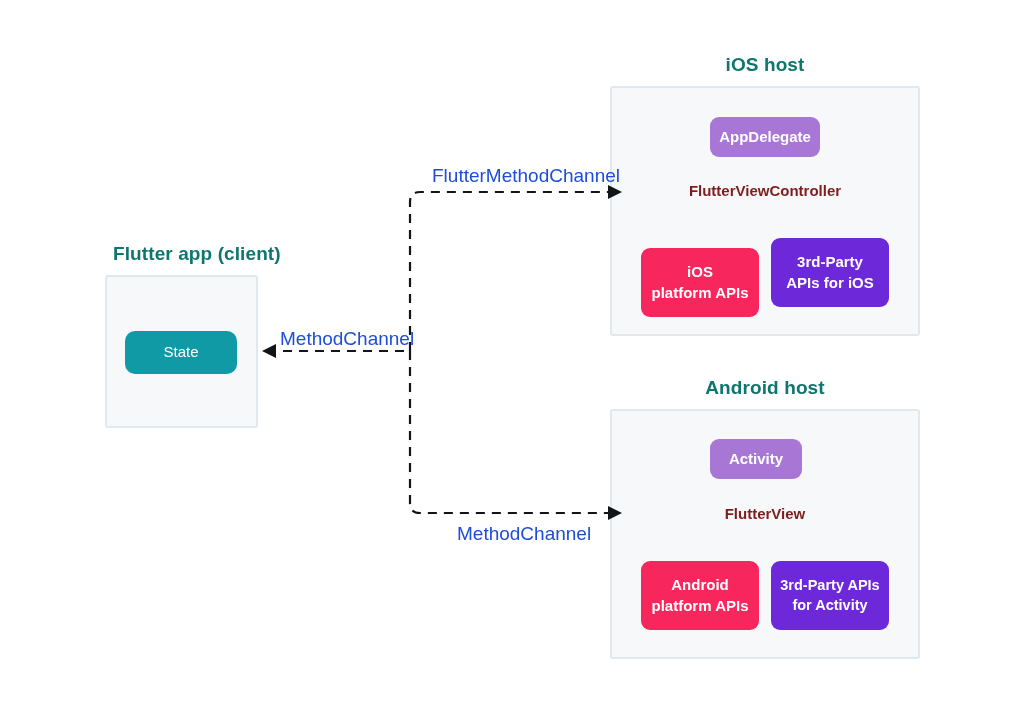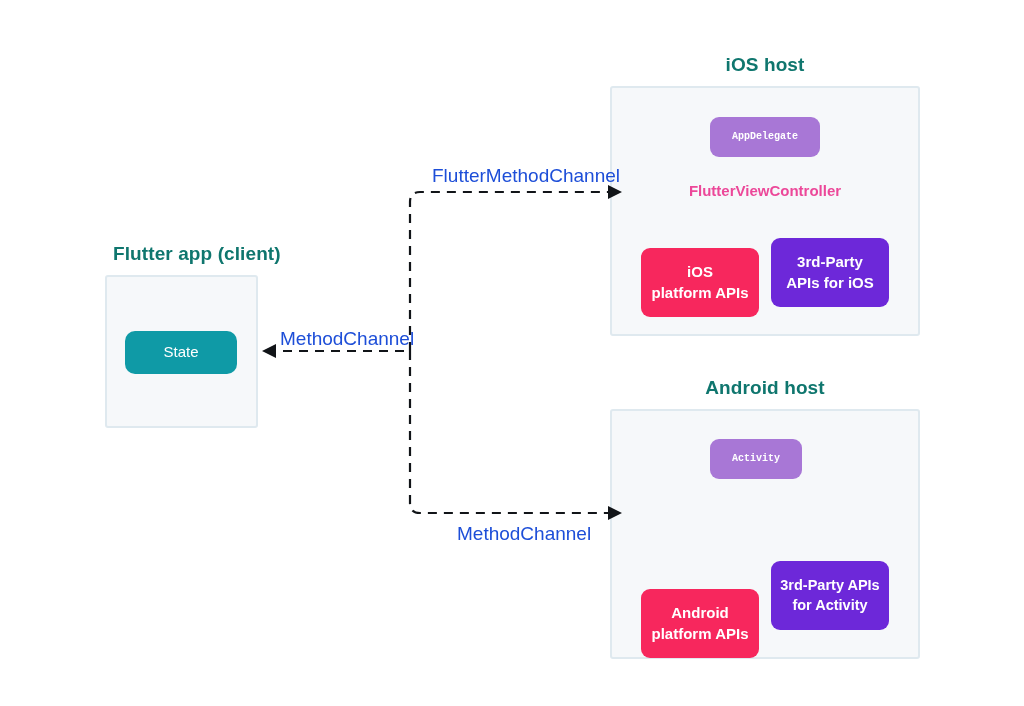--- a/index.html
+++ b/index.html
@@ -61,29 +61,29 @@
     font-weight: bold;
     line-height: 1.35;
     padding: 4px 6px;
   }
   .chip-state {
     background: #0f9aa6;
     border-radius: 10px;
     font-size: 15px;
     font-weight: normal;
   }
-  .chip-purple { background: #a877d6; font-size: 10px; font-family: Liberation Mono, monospace; }
+  .chip-purple { background: #a877d6; font-size: 15px; }
   .chip-pink   { background: #f7275d; font-size: 15px; }
   .chip-crimson{ background: #6d28d9; font-size: 15px; }
 
   
   .host-title {
     font-size: 15px;
     font-weight: bold;
-    color: #ec4899;
+    color: #7f1d1d;
     text-align: center;
     white-space: nowrap;
   }
 
   
   .edge-label {
     font-size: 19px;
     font-weight: normal;
     color: #1d4ed8;
     white-space: nowrap;
@@ -130,22 +130,23 @@
     <span>APIs for iOS</span>
   </div>
 
   <div class="abs caption center" style="left:665px; top:377px; width:200px;text-align:center;">Android host</div>
 
   <div class="abs host-panel" style="left:610px; top:409px; width:310px; height:250px;">
   </div>
 
   <div class="abs chip chip-purple" style="left:710px; top:439px; width:92px; height:40px;">Activity</div>
 
+  <div class="abs host-title" style="left:615px; top:505px; width:300px;">FlutterView</div>
 
-  <div class="abs chip chip-pink" style="left:641px; top:561px; width:118px; height:69px; flex-direction:column;margin-top:28px;">
+  <div class="abs chip chip-pink" style="left:641px; top:561px; width:118px; height:69px; flex-direction:column;">
     <span>Android</span>
     <span>platform APIs</span>
   </div>
 
   <div class="abs chip chip-crimson" style="left:771px; top:561px; width:118px; height:69px; flex-direction:column; font-size:14.5px;">
     <span>3rd-Party APIs</span>
     <span>for Activity</span>
   </div>
 
   <div class="abs caption" style="left:113px; top:243px; width:260px;">Flutter app (client)</div>

